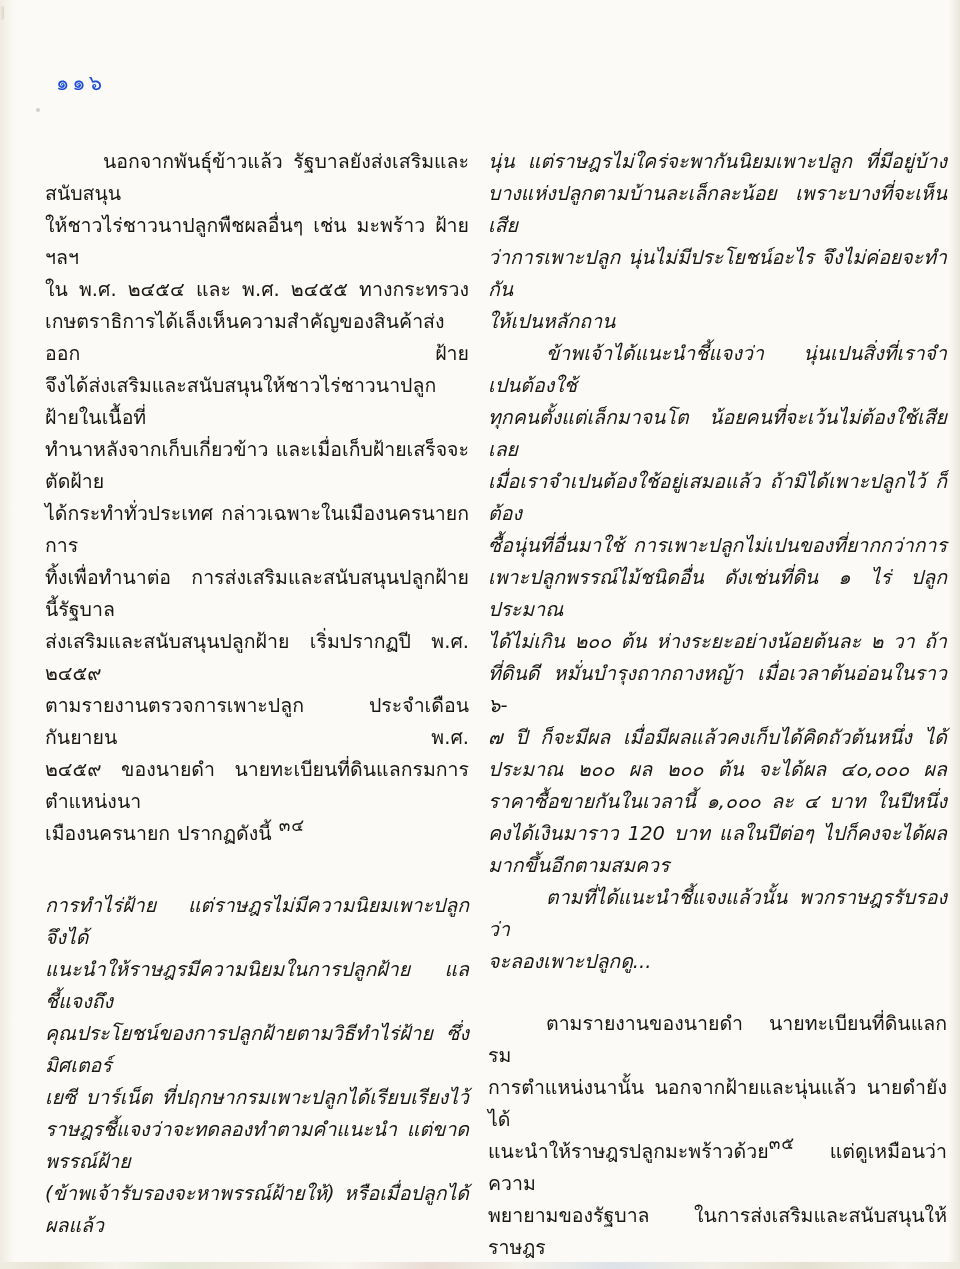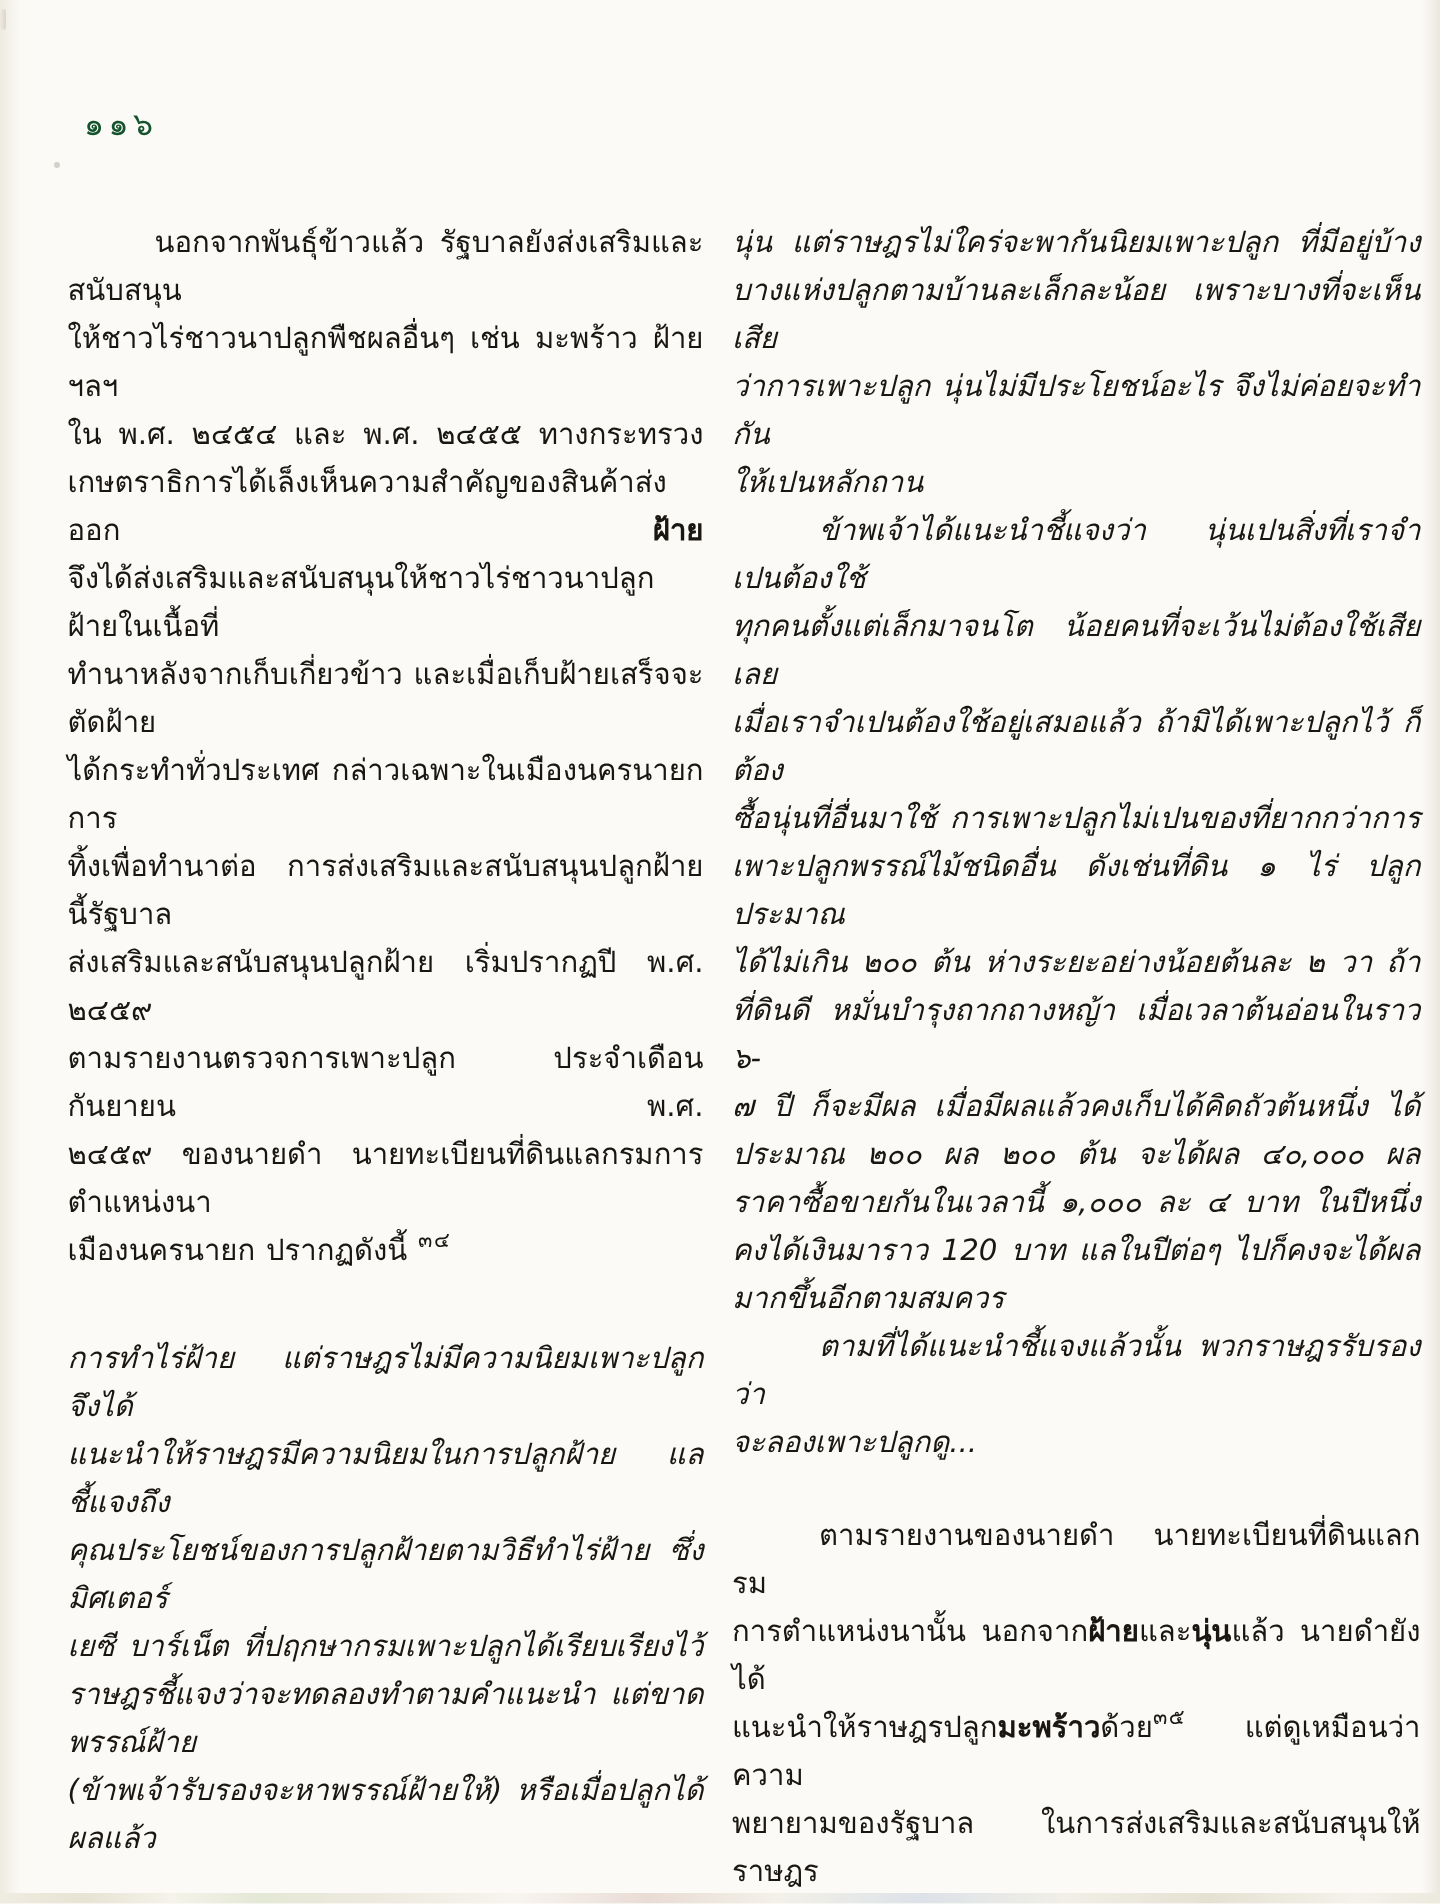--- a/index.html
+++ b/index.html
@@ -4,38 +4,38 @@
 <style>
   html, body { margin:0; padding:0; }
   body {
     width:960px; height:1269px; position:relative; overflow:hidden;
     background:#fbfaf6;
     font-family:"DejaVu Sans","Liberation Sans",sans-serif;
     color:#1a1713;
   }
   .page-number {
     position:absolute; left:56px; top:66px;
-    font-size:21px; letter-spacing:3px; color:#14532d;
+    font-size:21px; letter-spacing:3px; color:#1d4ed8;
   }
   .columns {
     position:absolute; left:45px; top:146px;
     display:flex; gap:19px;
   }
   #col-left  { width:424px; }
   #col-right { width:459px; }
   .line {
     font-size:19.5px; line-height:32px;
     text-align:justify; text-align-last:justify;
     word-spacing:1px;
   }
   .line.nj { text-align:center; text-align-last:left; }
   .line.ind { text-indent:58px; }
   .block.italic .line { font-style:italic; }
-  .b { font-weight:bold; }
-  sup { font-size:14px; vertical-align:9px; letter-spacing:1px; line-height:0; }
+  .b { font-weight:normal; }
+  sup { font-size:17px; vertical-align:9px; letter-spacing:1px; line-height:0; }
   #col-left  .block + .block { margin-top:40px; }
   #col-right .block + .block { margin-top:30px; }
 
   .edge-left {
     position:absolute; left:0; top:0; bottom:0; width:14px;
     background:linear-gradient(to right, #eeebe0, rgba(251,250,246,0));
     pointer-events:none;
   }
   .edge-right {
     position:absolute; right:0; top:0; bottom:0; width:12px;

